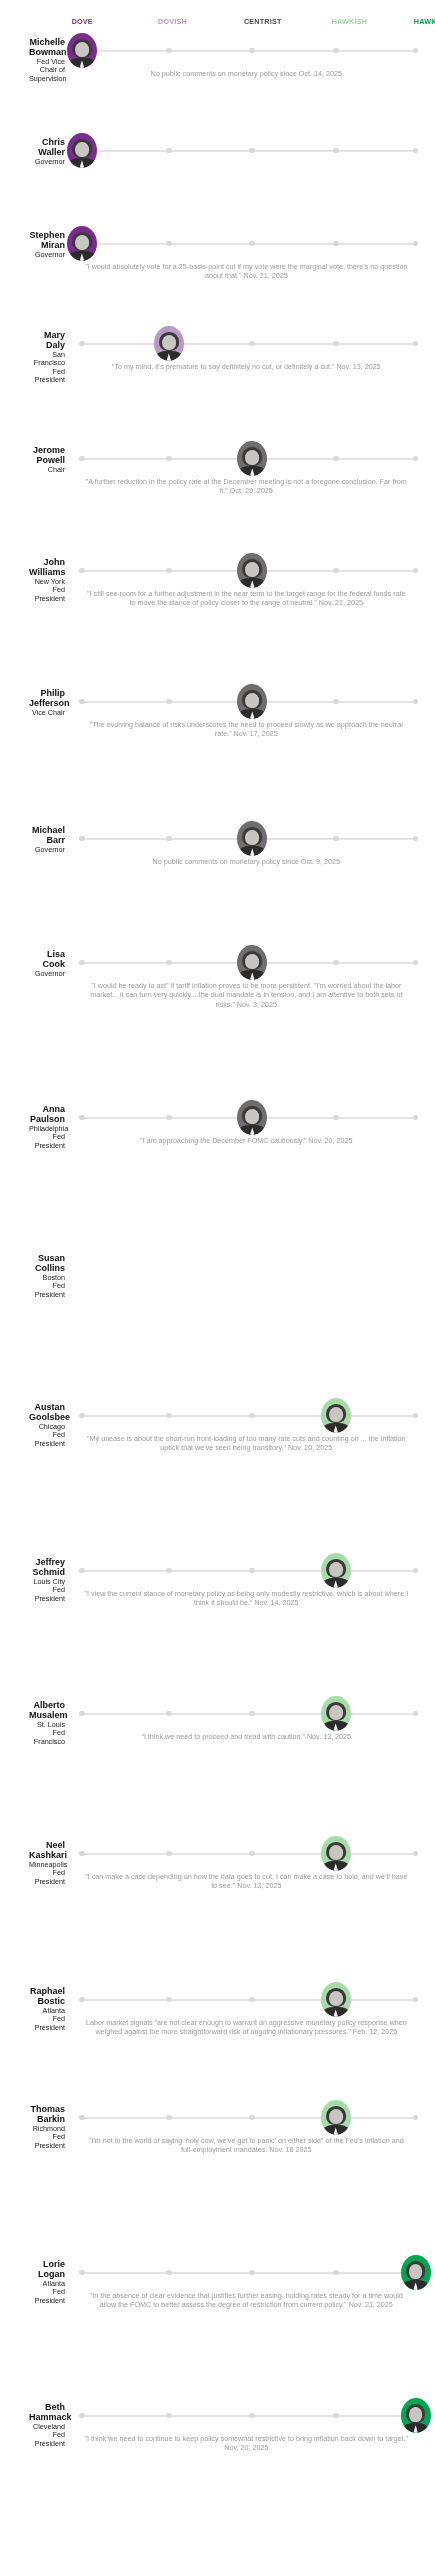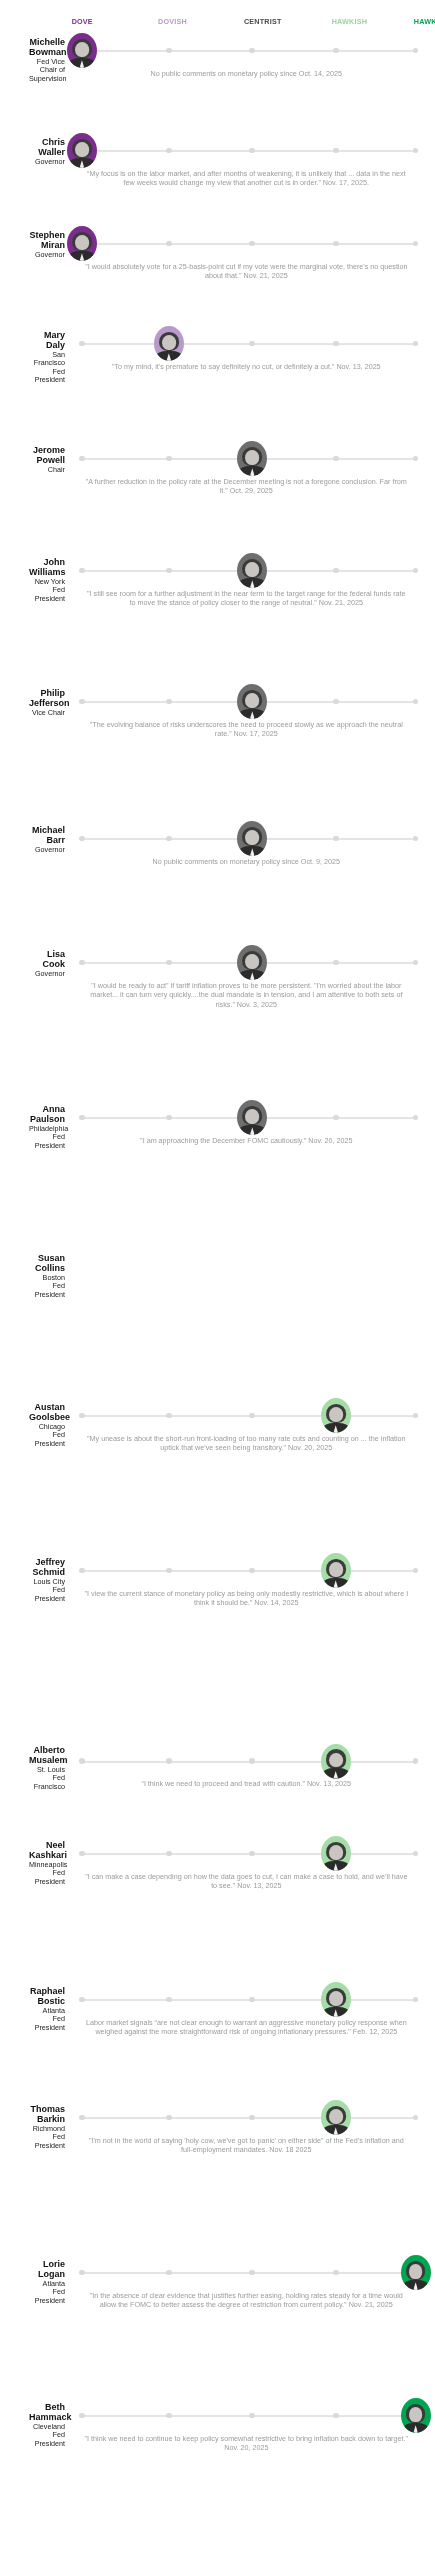--- a/index.html
+++ b/index.html
@@ -217,21 +217,20 @@
             <div class="dot" style="left: 98%;"></div>
             <div class="avatar" style="background: rgb(123, 45, 142); left: 2%;">
               <div class="face">
                 <div class="hair"></div>
                 <div class="skin"></div>
                 <div class="body"></div>
                 <div class="collar"></div>
               </div>
             </div>
           </div>
-          <div class="quote">“My focus is on the labor market, and after months of weakening, it is unlikely that ... data in the next few weeks would change my view that another cut is in order.” Nov. 17, 2025.</div>
         </div>
       </div>
       <div class="row" style="min-height: 100px;">
         <div class="namecol">
           <div class="pname">Stephen Miran</div>
           <div class="ptitle">Governor</div>
         </div>
         <div class="trackcol">
           <div class="track">
             <div class="track-line"></div>
@@ -476,21 +475,21 @@
                 <div class="hair"></div>
                 <div class="skin"></div>
                 <div class="body"></div>
                 <div class="collar"></div>
               </div>
             </div>
           </div>
           <div class="quote">"I view the current stance of monetary policy as being only modestly restrictive, which is about where I think it should be.” Nov. 14, 2025</div>
         </div>
       </div>
-      <div class="row" style="min-height: 140px; align-items: center;">
+      <div class="row" style="min-height: 140px;">
         <div class="namecol">
           <div class="pname">Alberto Musalem</div>
           <div class="ptitle">St. Louis Fed Francisco</div>
         </div>
         <div class="trackcol">
           <div class="track">
             <div class="track-line"></div>
             <div class="dot" style="left: 2%;"></div>
             <div class="dot" style="left: 27%;"></div>
             <div class="dot" style="left: 51%;"></div>

